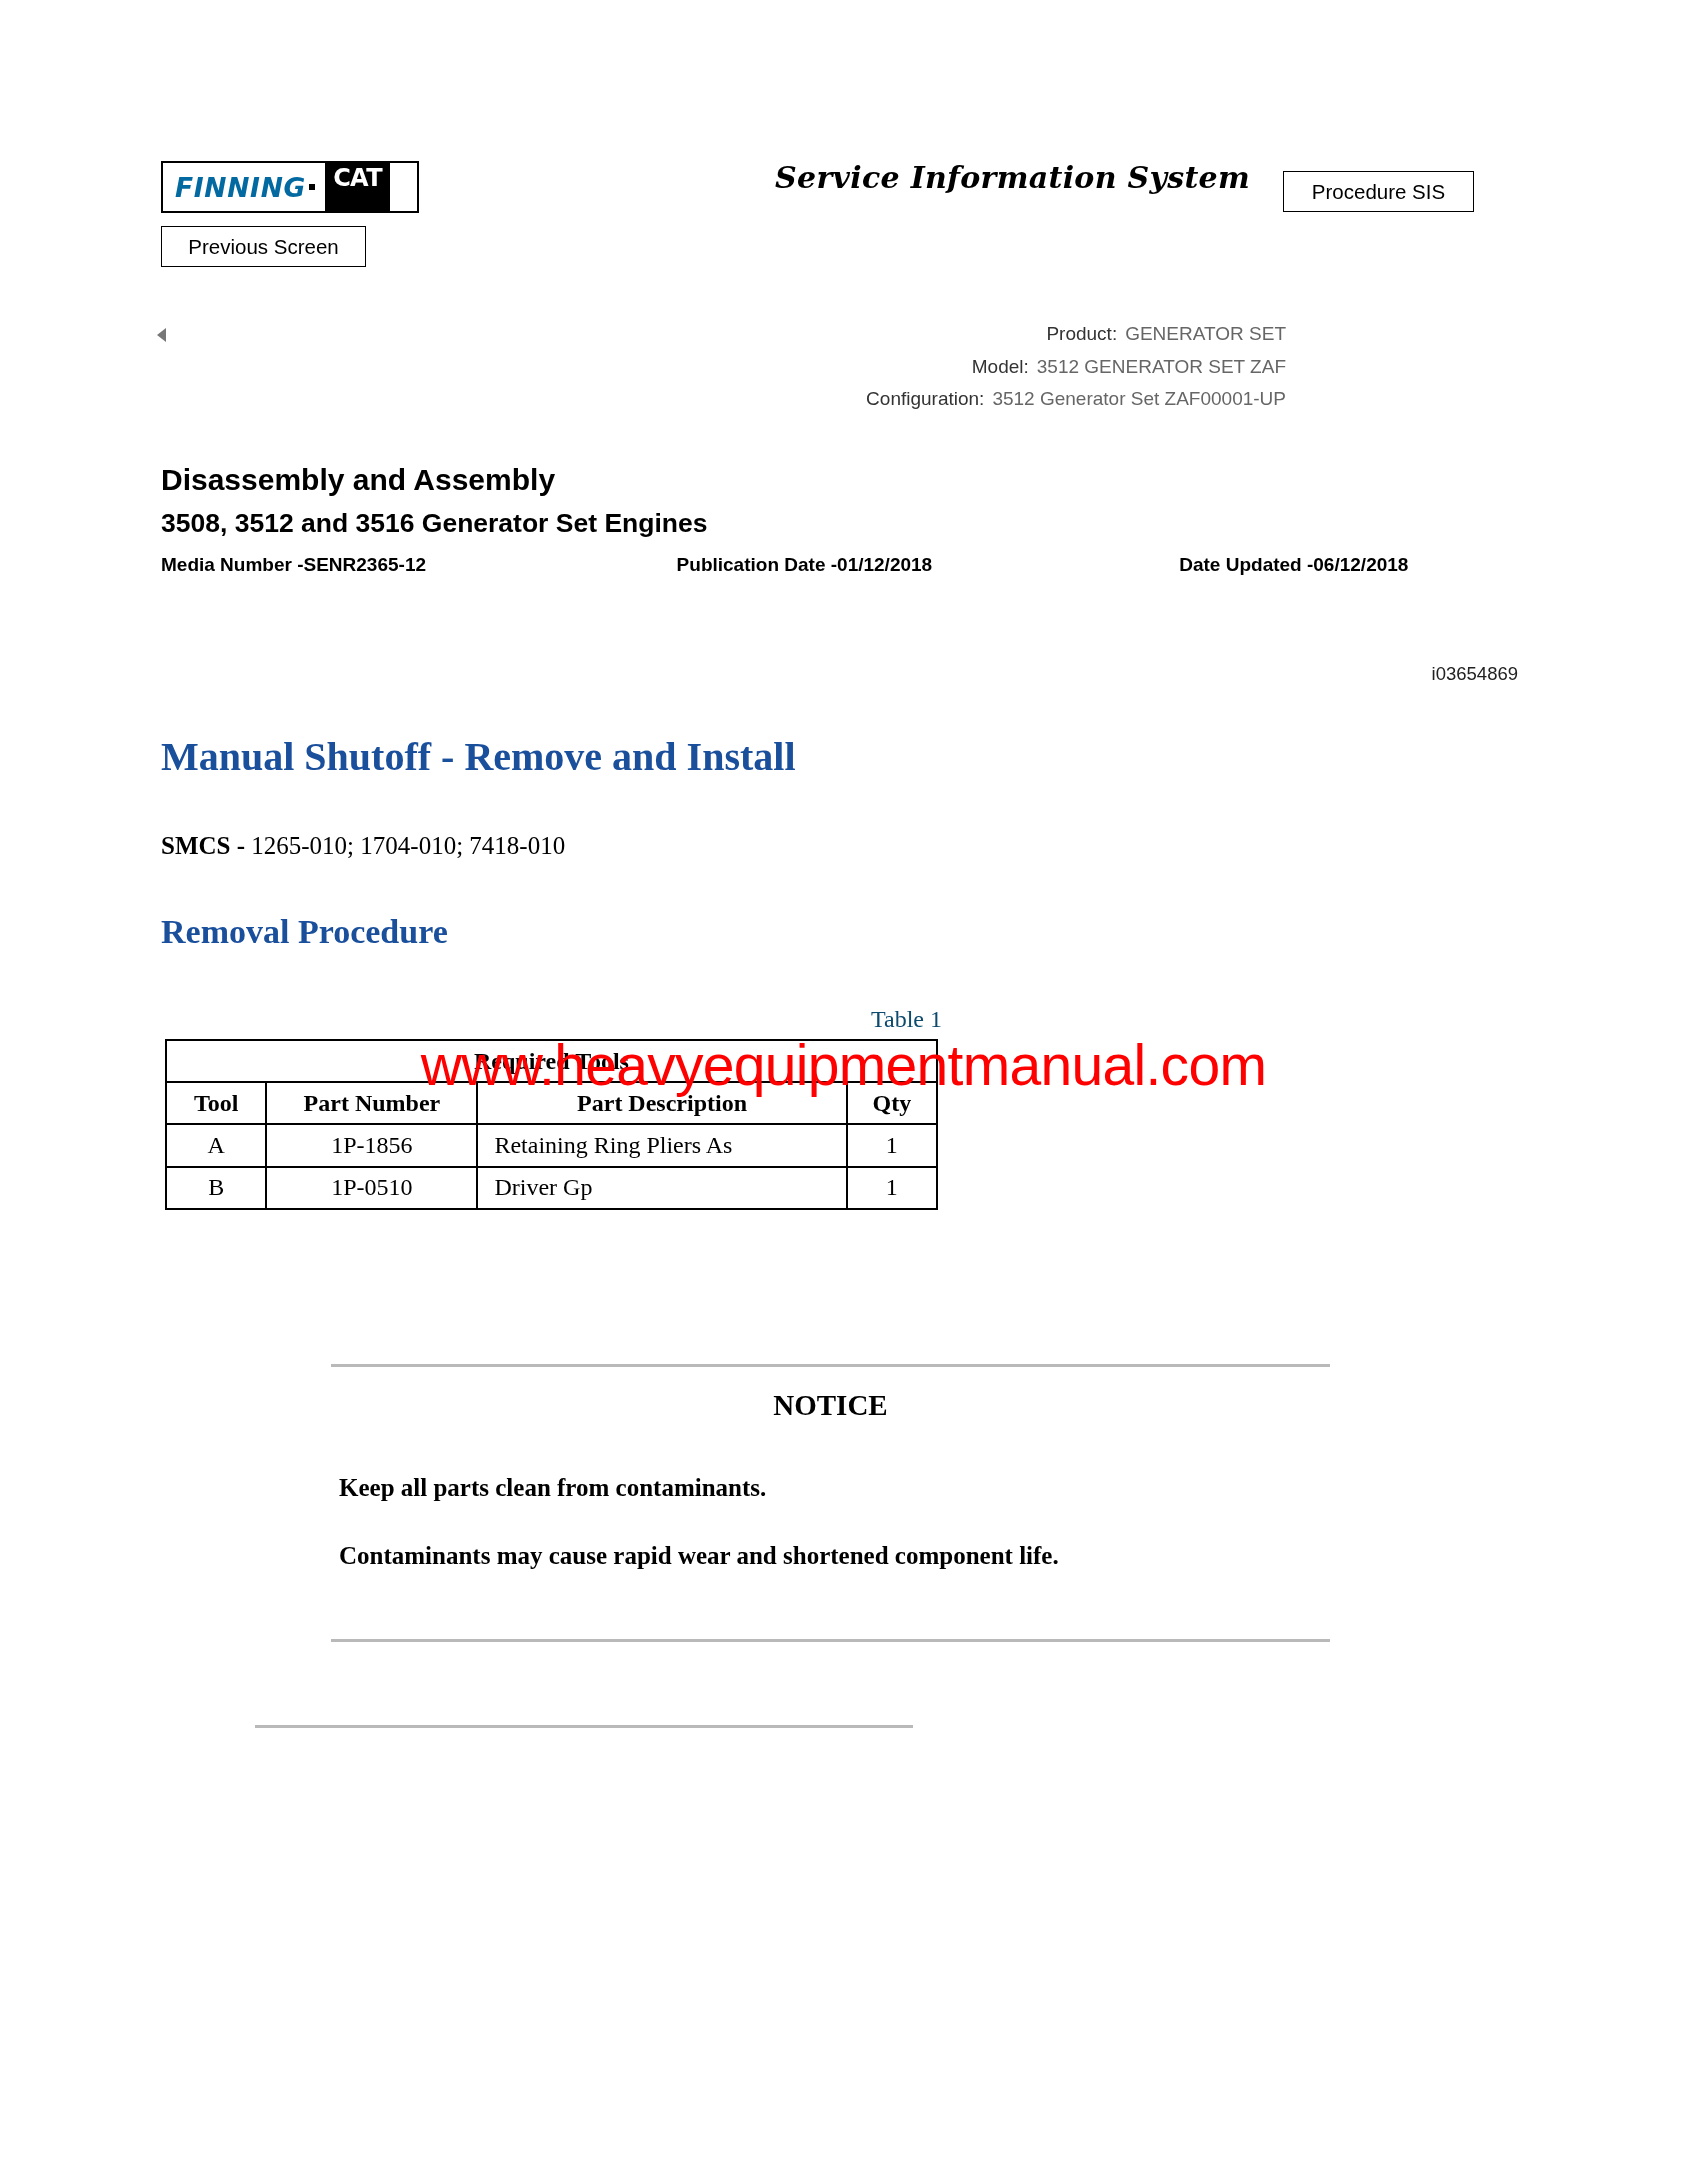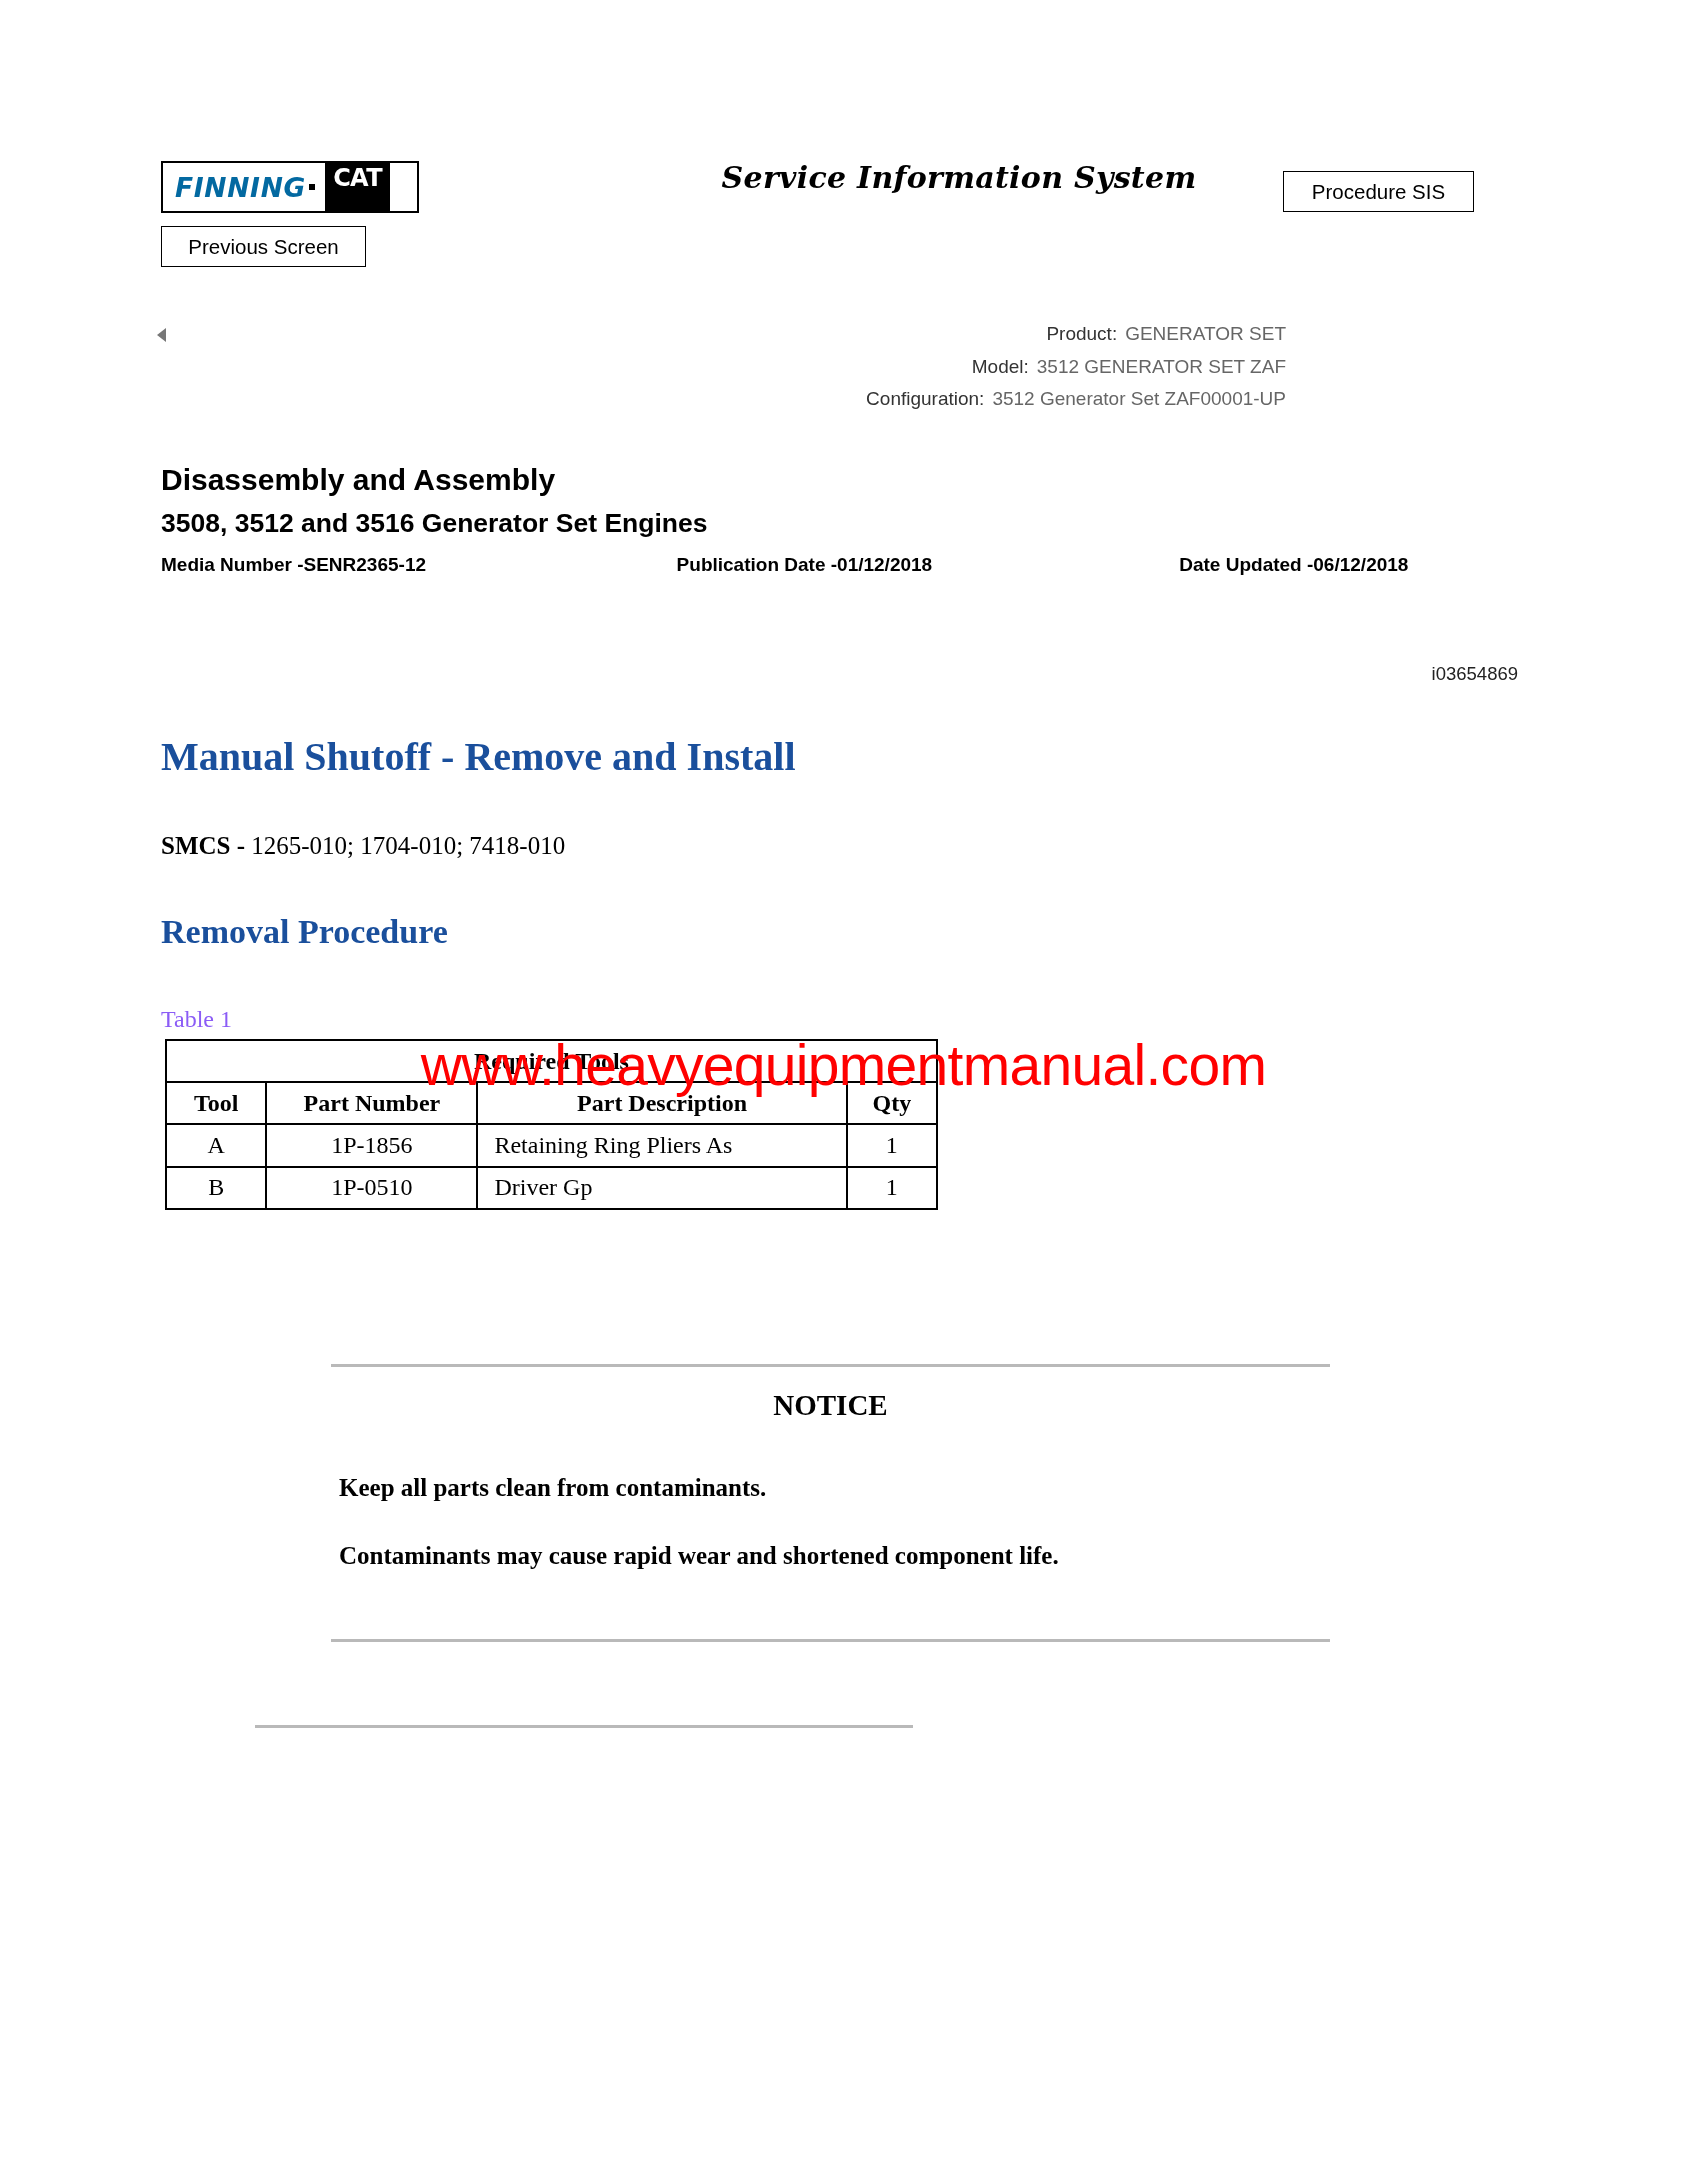--- a/index.html
+++ b/index.html
@@ -84,21 +84,21 @@
     color: #000;
     font-family: "Liberation Sans", sans-serif;
     cursor: pointer;
   }
 
   .sis-title {
     position: absolute;
     left: 668px;
     top: 160px;
     width: 582px;
-    text-align: center;
+    text-align: right;
     font-family: "DejaVu Serif", serif;
     font-weight: bold;
     font-style: italic;
     font-size: 30px;
     color: #000;
     letter-spacing: 0.3px;
   }
 
   .shutdown-sis {
     position: absolute;
@@ -219,24 +219,24 @@
     font-weight: bold;
     color: #1a4f9c;
   }
 
   
   .table-caption {
     position: absolute;
     left: 161px;
     top: 1006px;
     width: 781px;
-    text-align: left;
+    text-align: right;
     font-family: "Liberation Serif", serif;
     font-size: 24px;
-    color: #8b5cf6;
+    color: #0c4a6e;
   }
   .tools-table {
     position: absolute;
     left: 165px;
     top: 1039px;
     width: 773px;
     border-collapse: collapse;
     font-family: "Liberation Serif", serif;
     background: #fff;
   }

